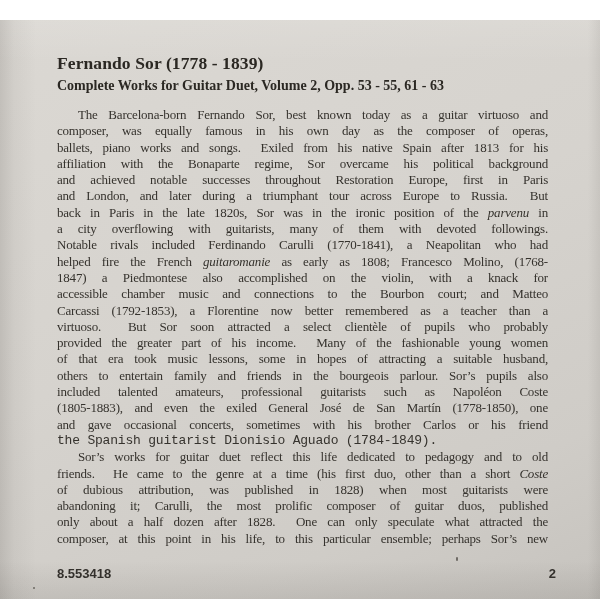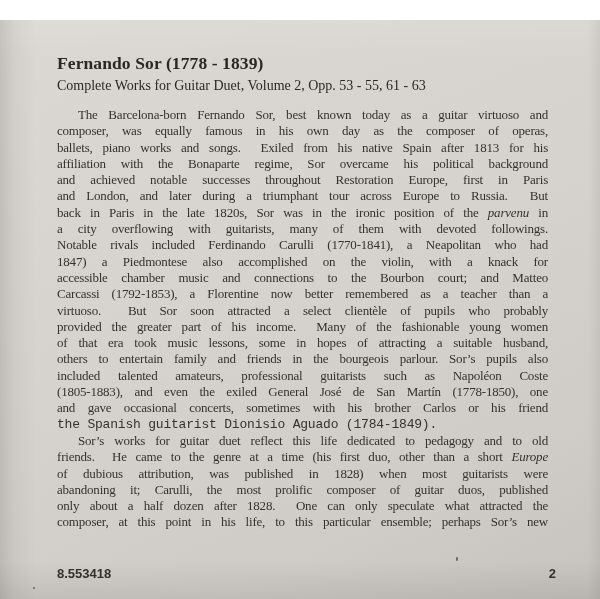--- a/index.html
+++ b/index.html
@@ -43,21 +43,21 @@
     line-height: 20px;
     font-weight: 700;
     color: #2b2823;
     letter-spacing: 0.1px;
   }
 
   .subtitle {
     margin: 0 0 13px 0;
     font-size: 14px;
     line-height: 17px;
-    font-weight: 400;
+    font-weight: 700;
     color: #2b2823;
   }
 
   .para { margin: 0; }
 
   .line {
     font-size: 13px;
     line-height: 16.3px;
     height: 16.3px;
     overflow: hidden;
@@ -99,35 +99,36 @@
         <div class="para">
           <div class="line indent"><span>The Barcelona-born Fernando Sor, best known today as a guitar virtuoso and</span></div>
           <div class="line"><span>composer, was equally famous in his own day as the composer of operas,</span></div>
           <div class="line"><span>ballets, piano works and songs.&nbsp; Exiled from his native Spain after 1813 for his</span></div>
           <div class="line"><span>affiliation with the Bonaparte regime, Sor overcame his political background</span></div>
           <div class="line"><span>and achieved notable successes throughout Restoration Europe, first in Paris</span></div>
           <div class="line"><span>and London, and later during a triumphant tour across Europe to Russia.&nbsp; But</span></div>
           <div class="line"><span>back in Paris in the late 1820s, Sor was in the ironic position of the </span><i>parvenu</i><span> in</span></div>
           <div class="line"><span>a city overflowing with guitarists, many of them with devoted followings.</span></div>
           <div class="line"><span>Notable rivals included Ferdinando Carulli (1770-1841), a Neapolitan who had</span></div>
+          <div class="line"><span>helped fire the French </span><i>guitaromanie</i><span> as early as 1808; Francesco Molino, (1768-</span></div>
           <div class="line"><span>1847) a Piedmontese also accomplished on the violin, with a knack for</span></div>
           <div class="line"><span>accessible chamber music and connections to the Bourbon court; and Matteo</span></div>
           <div class="line"><span>Carcassi (1792-1853), a Florentine now better remembered as a teacher than a</span></div>
           <div class="line"><span>virtuoso.&nbsp; But Sor soon attracted a select clientèle of pupils who probably</span></div>
           <div class="line"><span>provided the greater part of his income.&nbsp; Many of the fashionable young women</span></div>
           <div class="line"><span>of that era took music lessons, some in hopes of attracting a suitable husband,</span></div>
           <div class="line"><span>others to entertain family and friends in the bourgeois parlour. Sor’s pupils also</span></div>
           <div class="line"><span>included talented amateurs, professional guitarists such as Napoléon Coste</span></div>
           <div class="line"><span>(1805-1883), and even the exiled General José de San Martín (1778-1850), one</span></div>
           <div class="line"><span>and gave occasional concerts, sometimes with his brother Carlos or his friend</span></div>
           <div class="line no-just"><span>the Spanish guitarist Dionisio Aguado (1784-1849).</span></div>
         </div>
         <div class="para">
           <div class="line indent"><span>Sor’s works for guitar duet reflect this life dedicated to pedagogy and to old</span></div>
-          <div class="line"><span>friends.&nbsp; He came to the genre at a time (his first duo, other than a short </span><i>Europe</i></div>
+          <div class="line"><span>friends.&nbsp; He came to the genre at a time (his first duo, other than a short </span><i>Coste</i></div>
           <div class="line"><span>of dubious attribution, was published in 1828) when most guitarists were</span></div>
           <div class="line"><span>abandoning it; Carulli, the most prolific composer of guitar duos, published</span></div>
           <div class="line"><span>only about a half dozen after 1828.&nbsp; One can only speculate what attracted the</span></div>
           <div class="line"><span>composer, at this point in his life, to this particular ensemble; perhaps Sor’s new</span></div>
         </div>
       </div>
   </div>
 
   <div class="footer">
     <span>8.553418</span>

